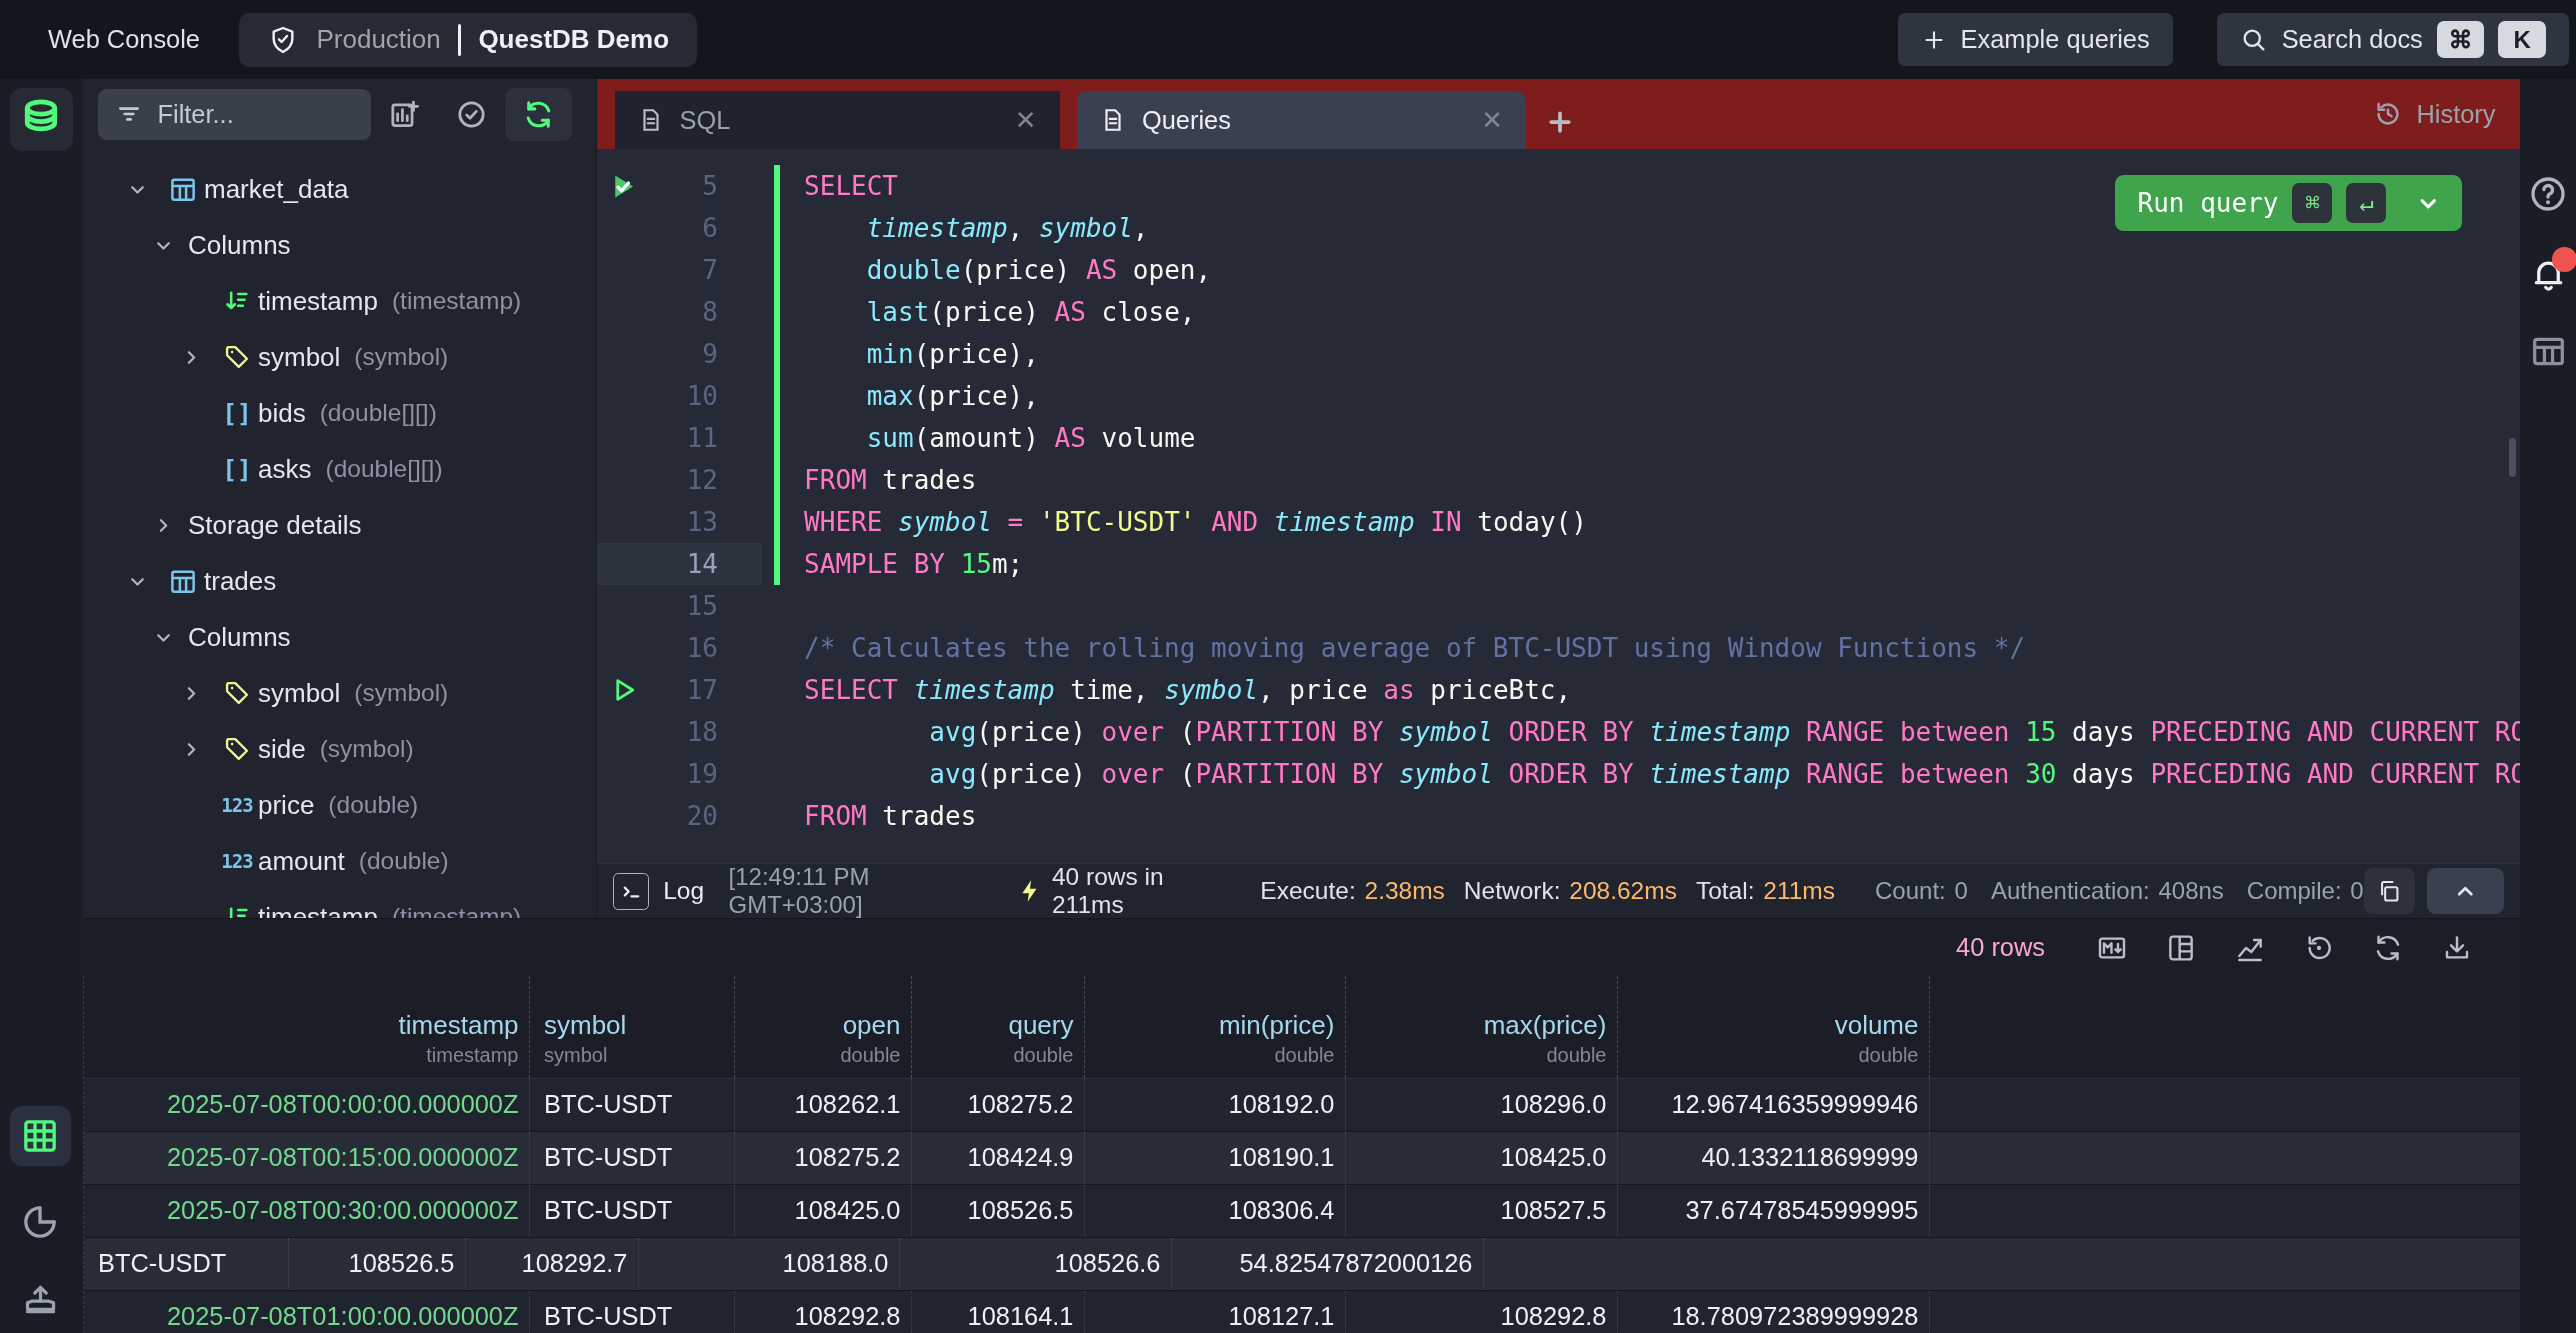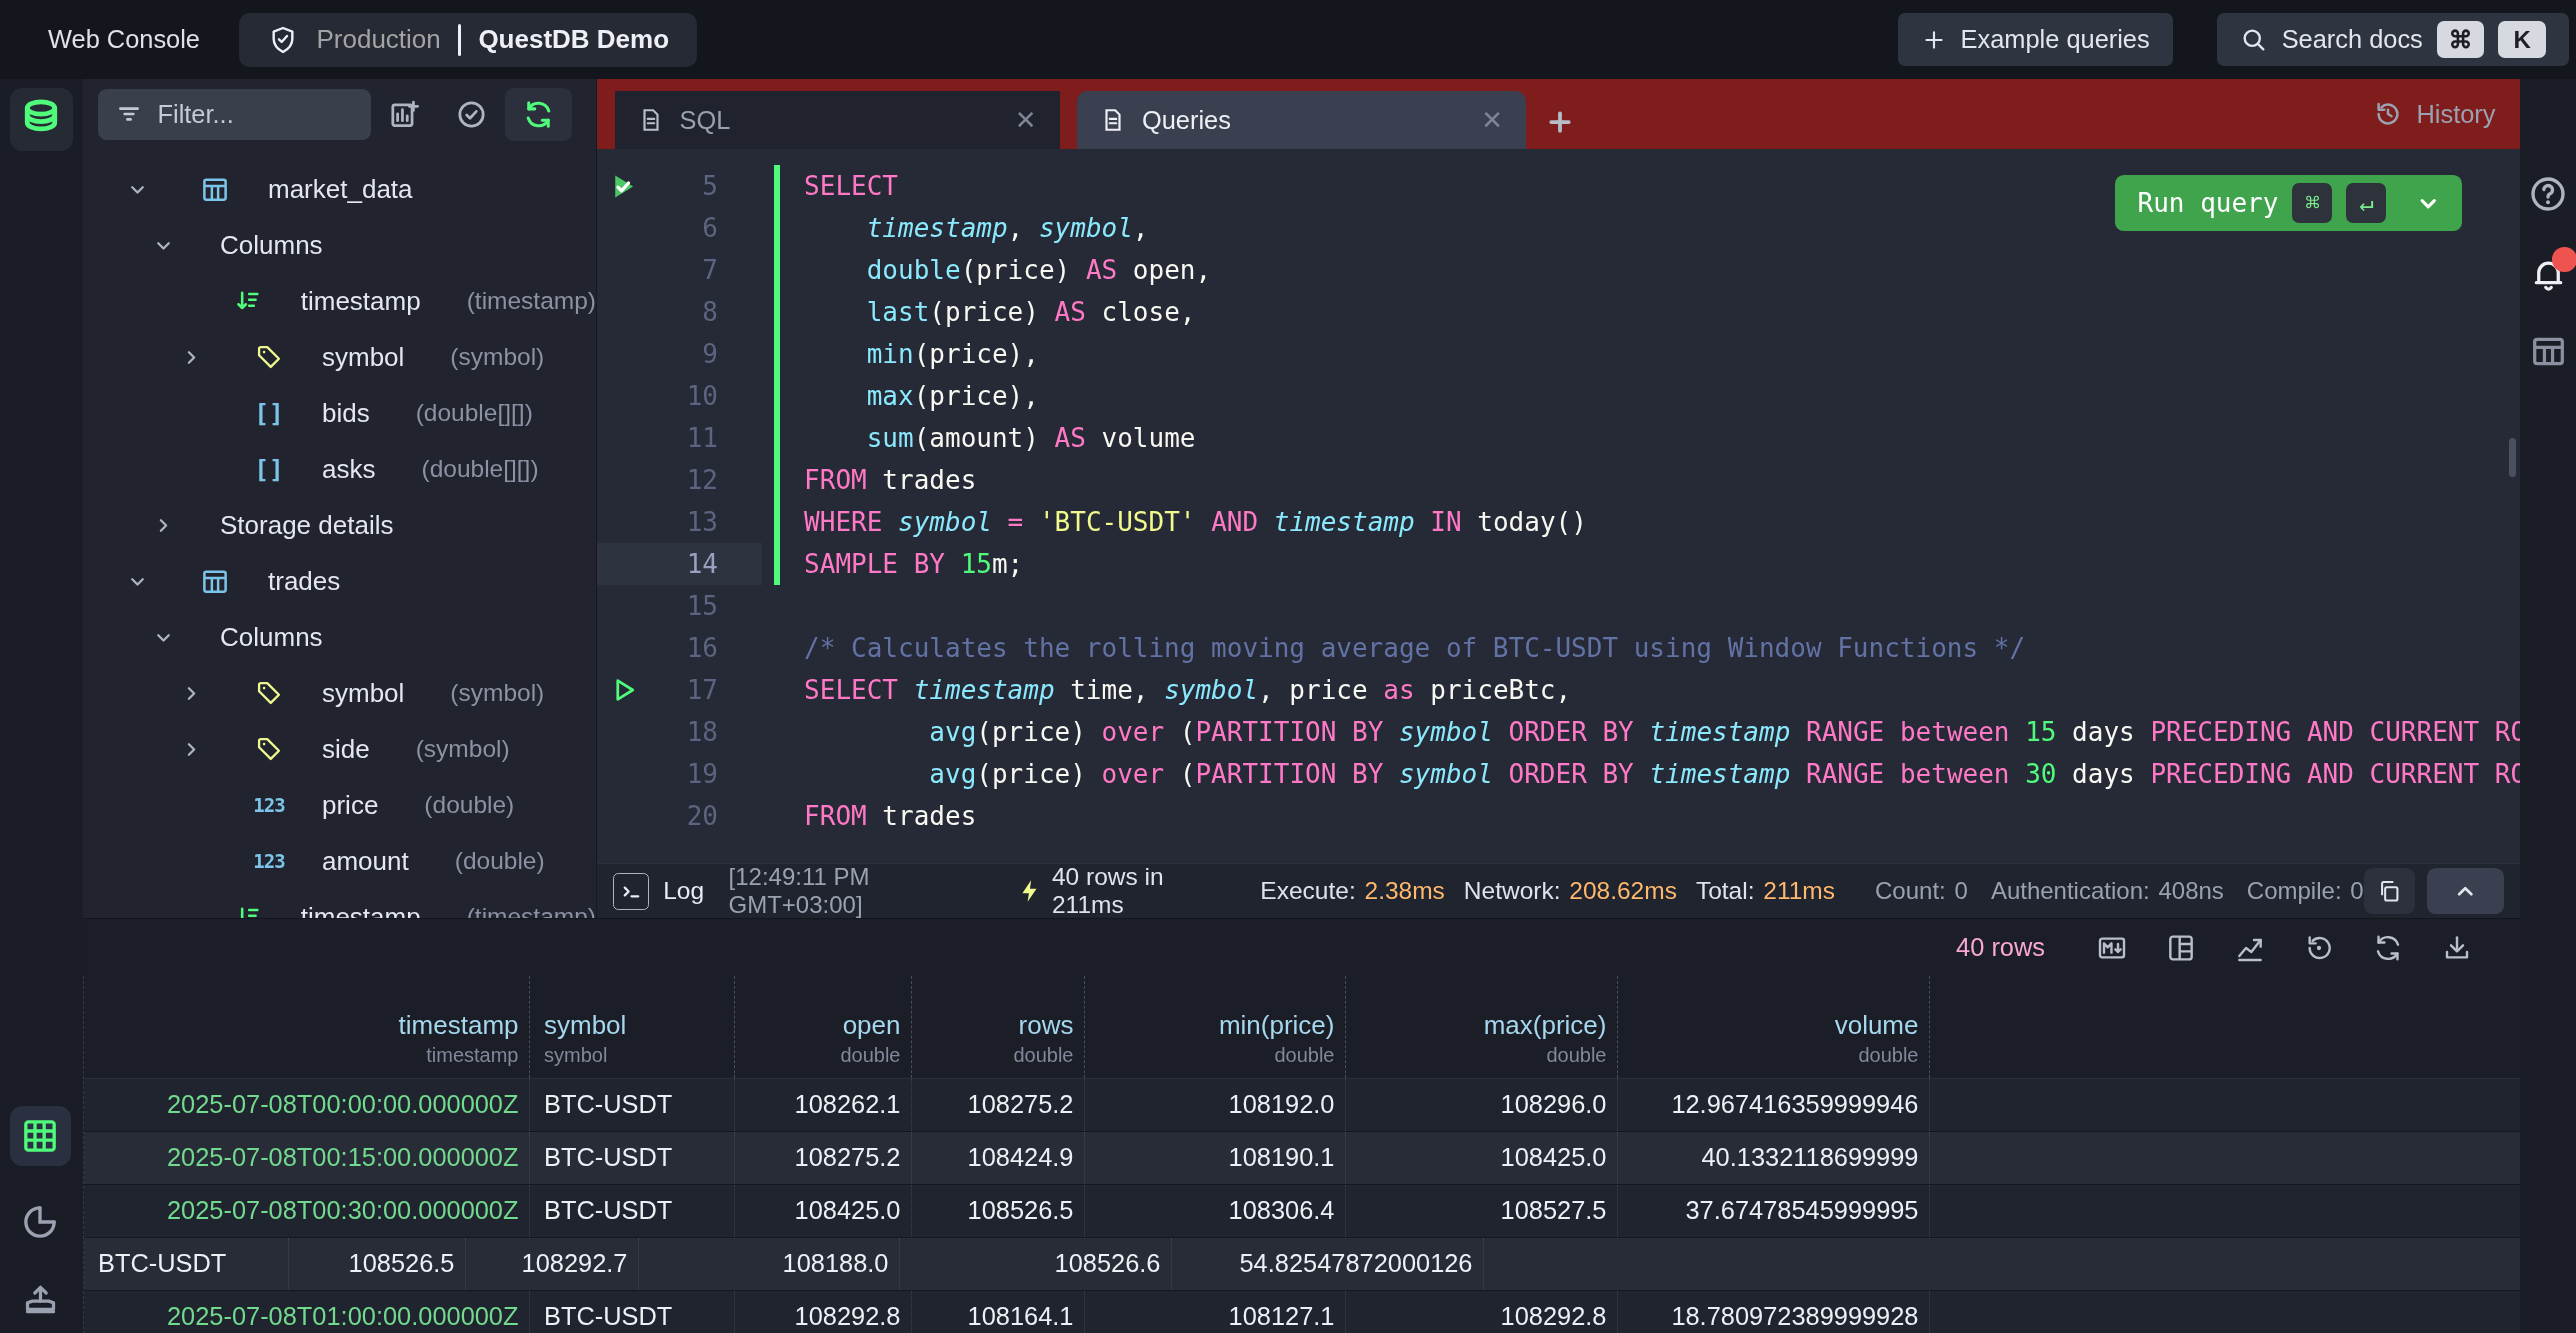--- a/index.html
+++ b/index.html
@@ -35,21 +35,21 @@
   
   .upper{height:839px;display:flex;min-height:0;border-bottom:1.8px solid #14161d;}
   .sidebar{width:513px;flex:none;background:#21242e;border-right:1.8px solid #161920;overflow:hidden;}
   .sb-head{height:70px;display:flex;align-items:center;padding-left:15px;gap:0;}
   .filter-box{width:238px;height:51px;background:#3a3f4c;border-radius:8.8px;display:flex;align-items:center;gap:14px;padding:0 17.5px;color:#cdd1da;}
   .filter-box input{background:transparent;border:none;outline:none;color:#d8dbe3;font-size:25.4px;width:131px;font-family:"Liberation Sans",sans-serif;}
   .filter-box input::placeholder{color:#c6cad4;}
   .sb-tool{width:67px;height:53px;display:flex;align-items:center;justify-content:center;color:#aeb4c0;border-radius:8.8px;}
   .sb-tool.green{color:#50fa7b;background:#2b303c;}
   .tree{padding-top:12.3px;}
-  .tree-row{height:56px;display:flex;align-items:center;cursor:pointer;gap:32px;}
+  .tree-row{height:56px;display:flex;align-items:center;cursor:pointer;}
   .tree-row .chev{width:35px;display:flex;align-items:center;color:#aeb4c0;}
   .tree-row .ticon{width:42px;display:flex;align-items:center;}
   .tree-row .lbl{font-size:26px;color:#e4e7ee;}
   .tree-row .typ{font-size:24.5px;color:#8b92a4;margin-left:14px;}
   .lvl0{padding-left:44px;} .lvl1{padding-left:70px;} .lvl2{padding-left:98px;}
   .txticon{font-family:"DejaVu Sans Mono",monospace;color:#7cc5ea;font-size:24.5px;font-weight:700;}
   .txticon.sm{font-size:19px;letter-spacing:-0.9px;}
 
   .editor-pane{flex:1;display:flex;flex-direction:column;min-width:0;position:relative;}
   .tabbar{height:70px;background:#7f1d1d;display:flex;align-items:flex-end;position:relative;flex:none;}
@@ -679,21 +679,21 @@
             </div>
             <div class="th al-l" style="width: 205px;">
               <div class="cn">symbol</div>
               <div class="ct">symbol</div>
             </div>
             <div class="th al-r" style="width: 177px;">
               <div class="cn">open</div>
               <div class="ct">double</div>
             </div>
             <div class="th al-r" style="width: 173px;">
-              <div class="cn">rows</div>
+              <div class="cn">query</div>
               <div class="ct">double</div>
             </div>
             <div class="th al-r" style="width: 261px;">
               <div class="cn">min(price)</div>
               <div class="ct">double</div>
             </div>
             <div class="th al-r" style="width: 272px;">
               <div class="cn">max(price)</div>
               <div class="ct">double</div>
             </div>

